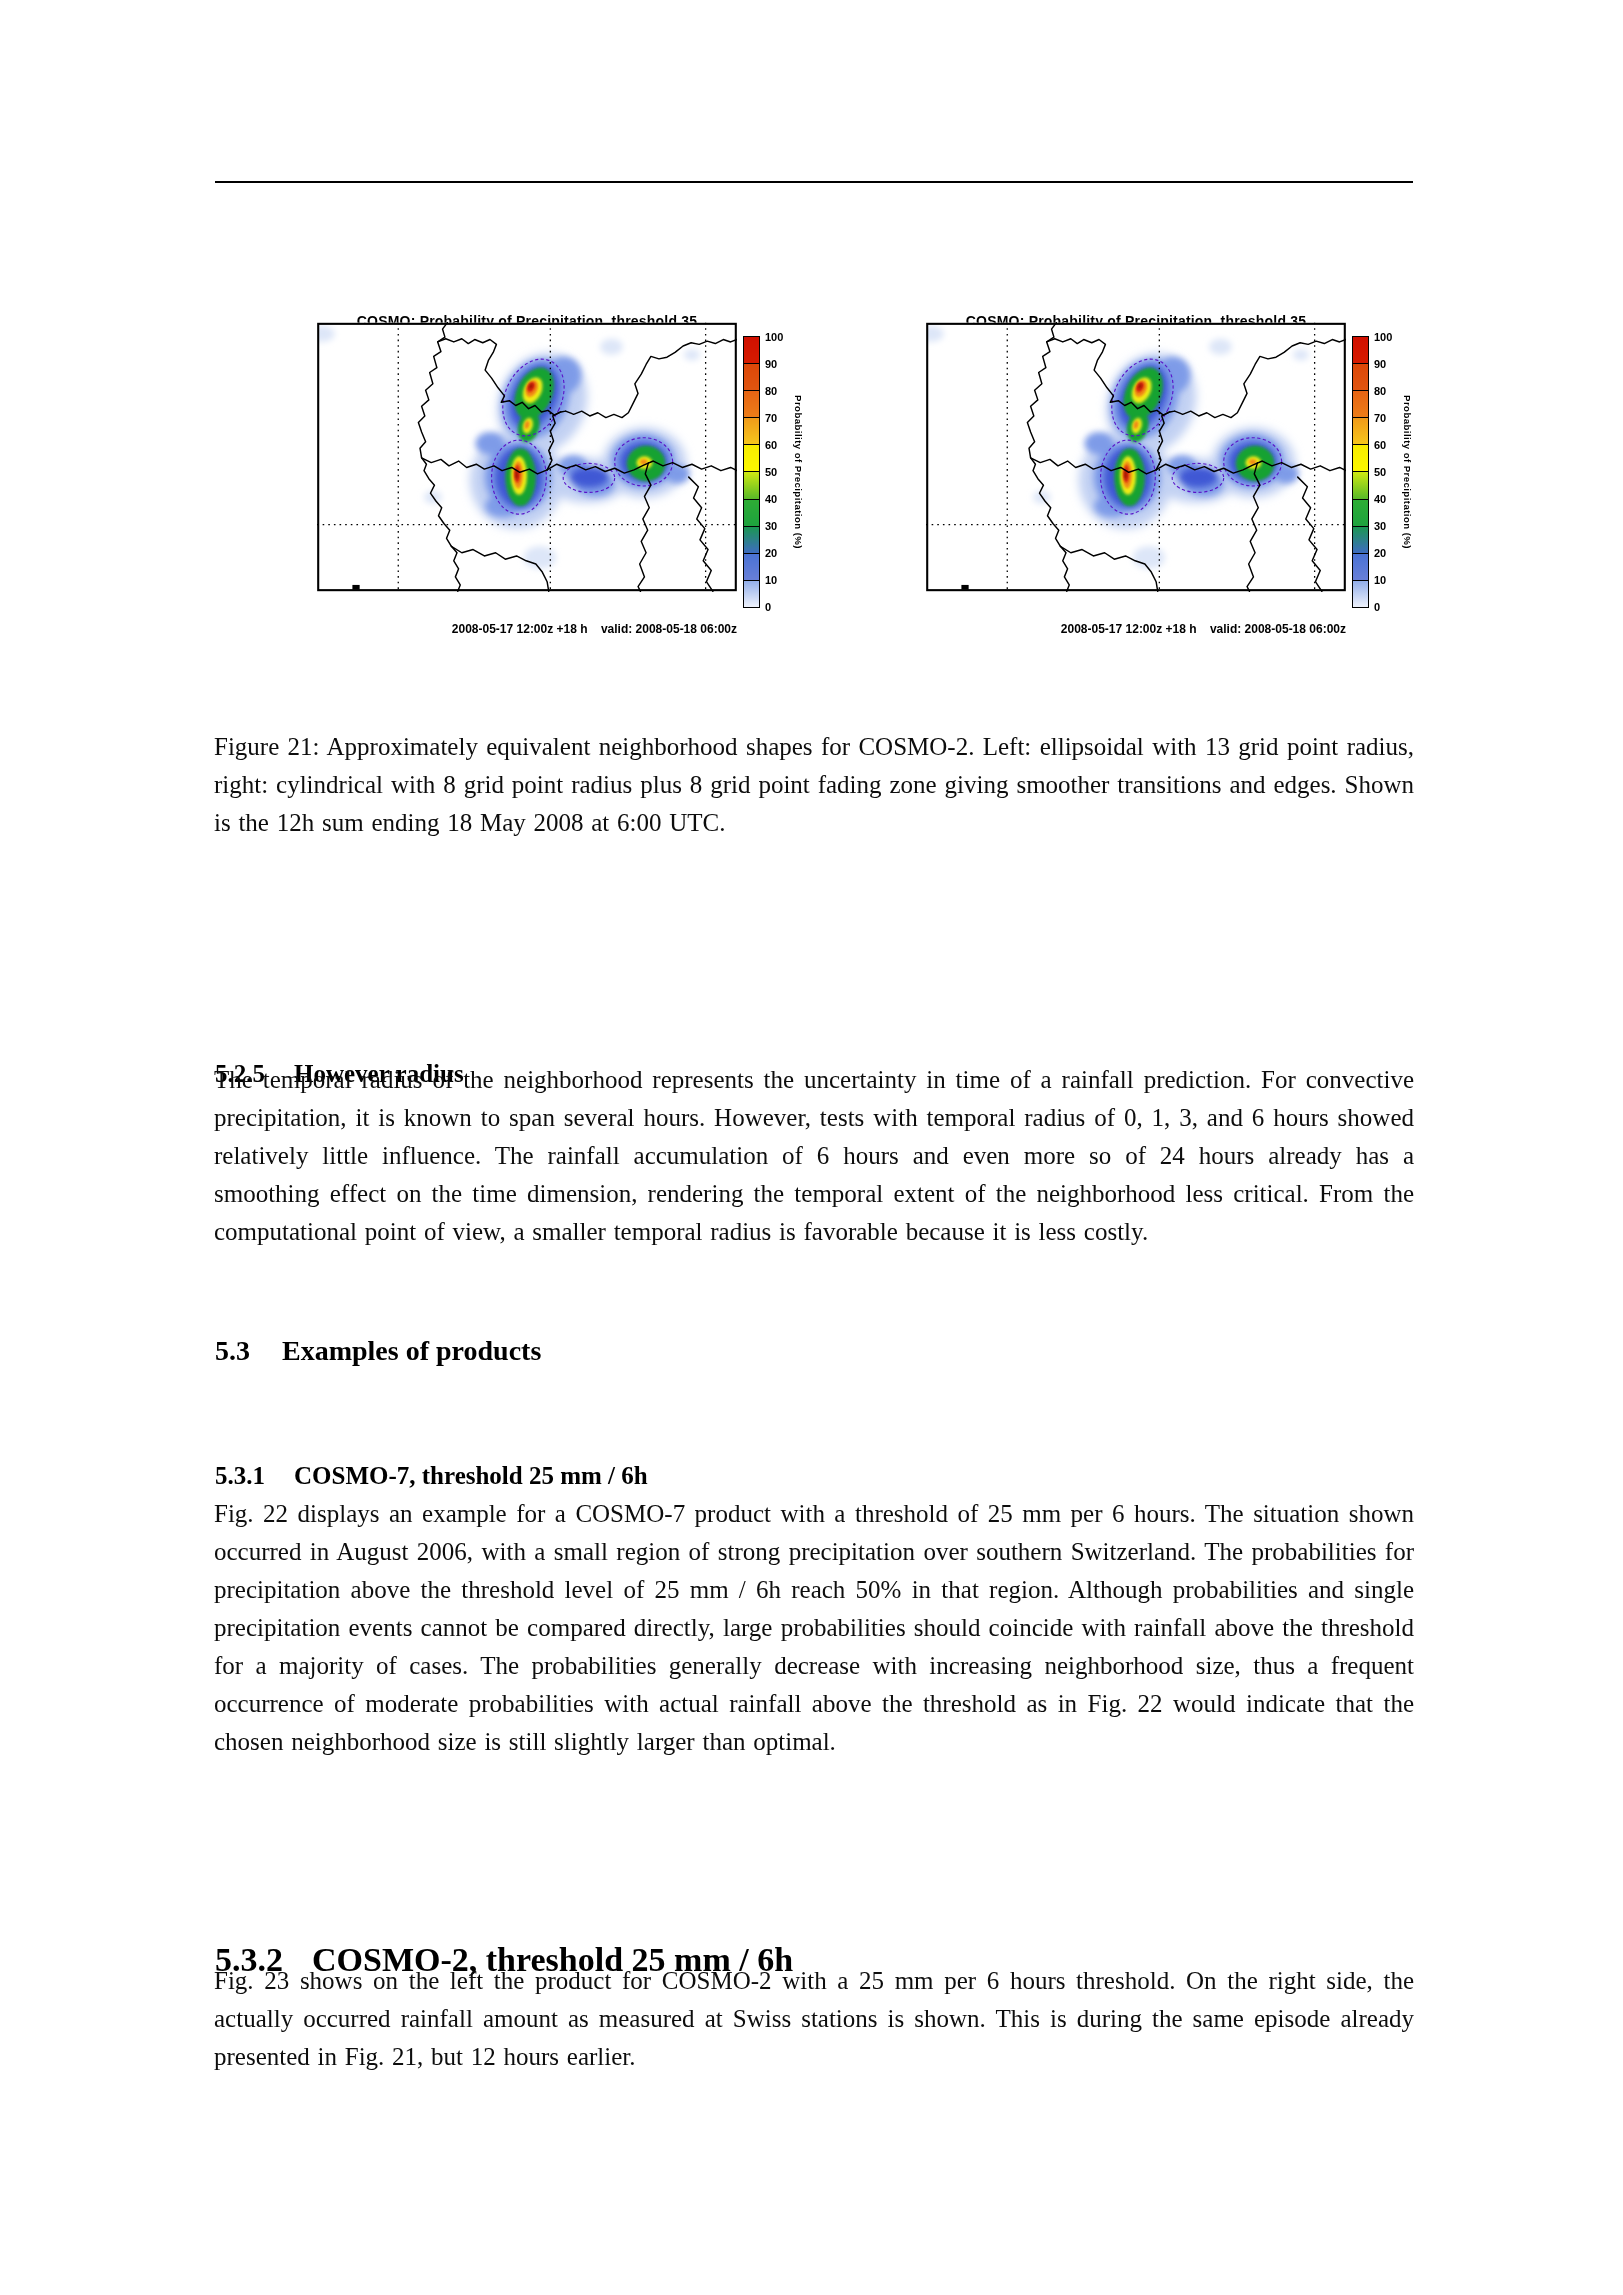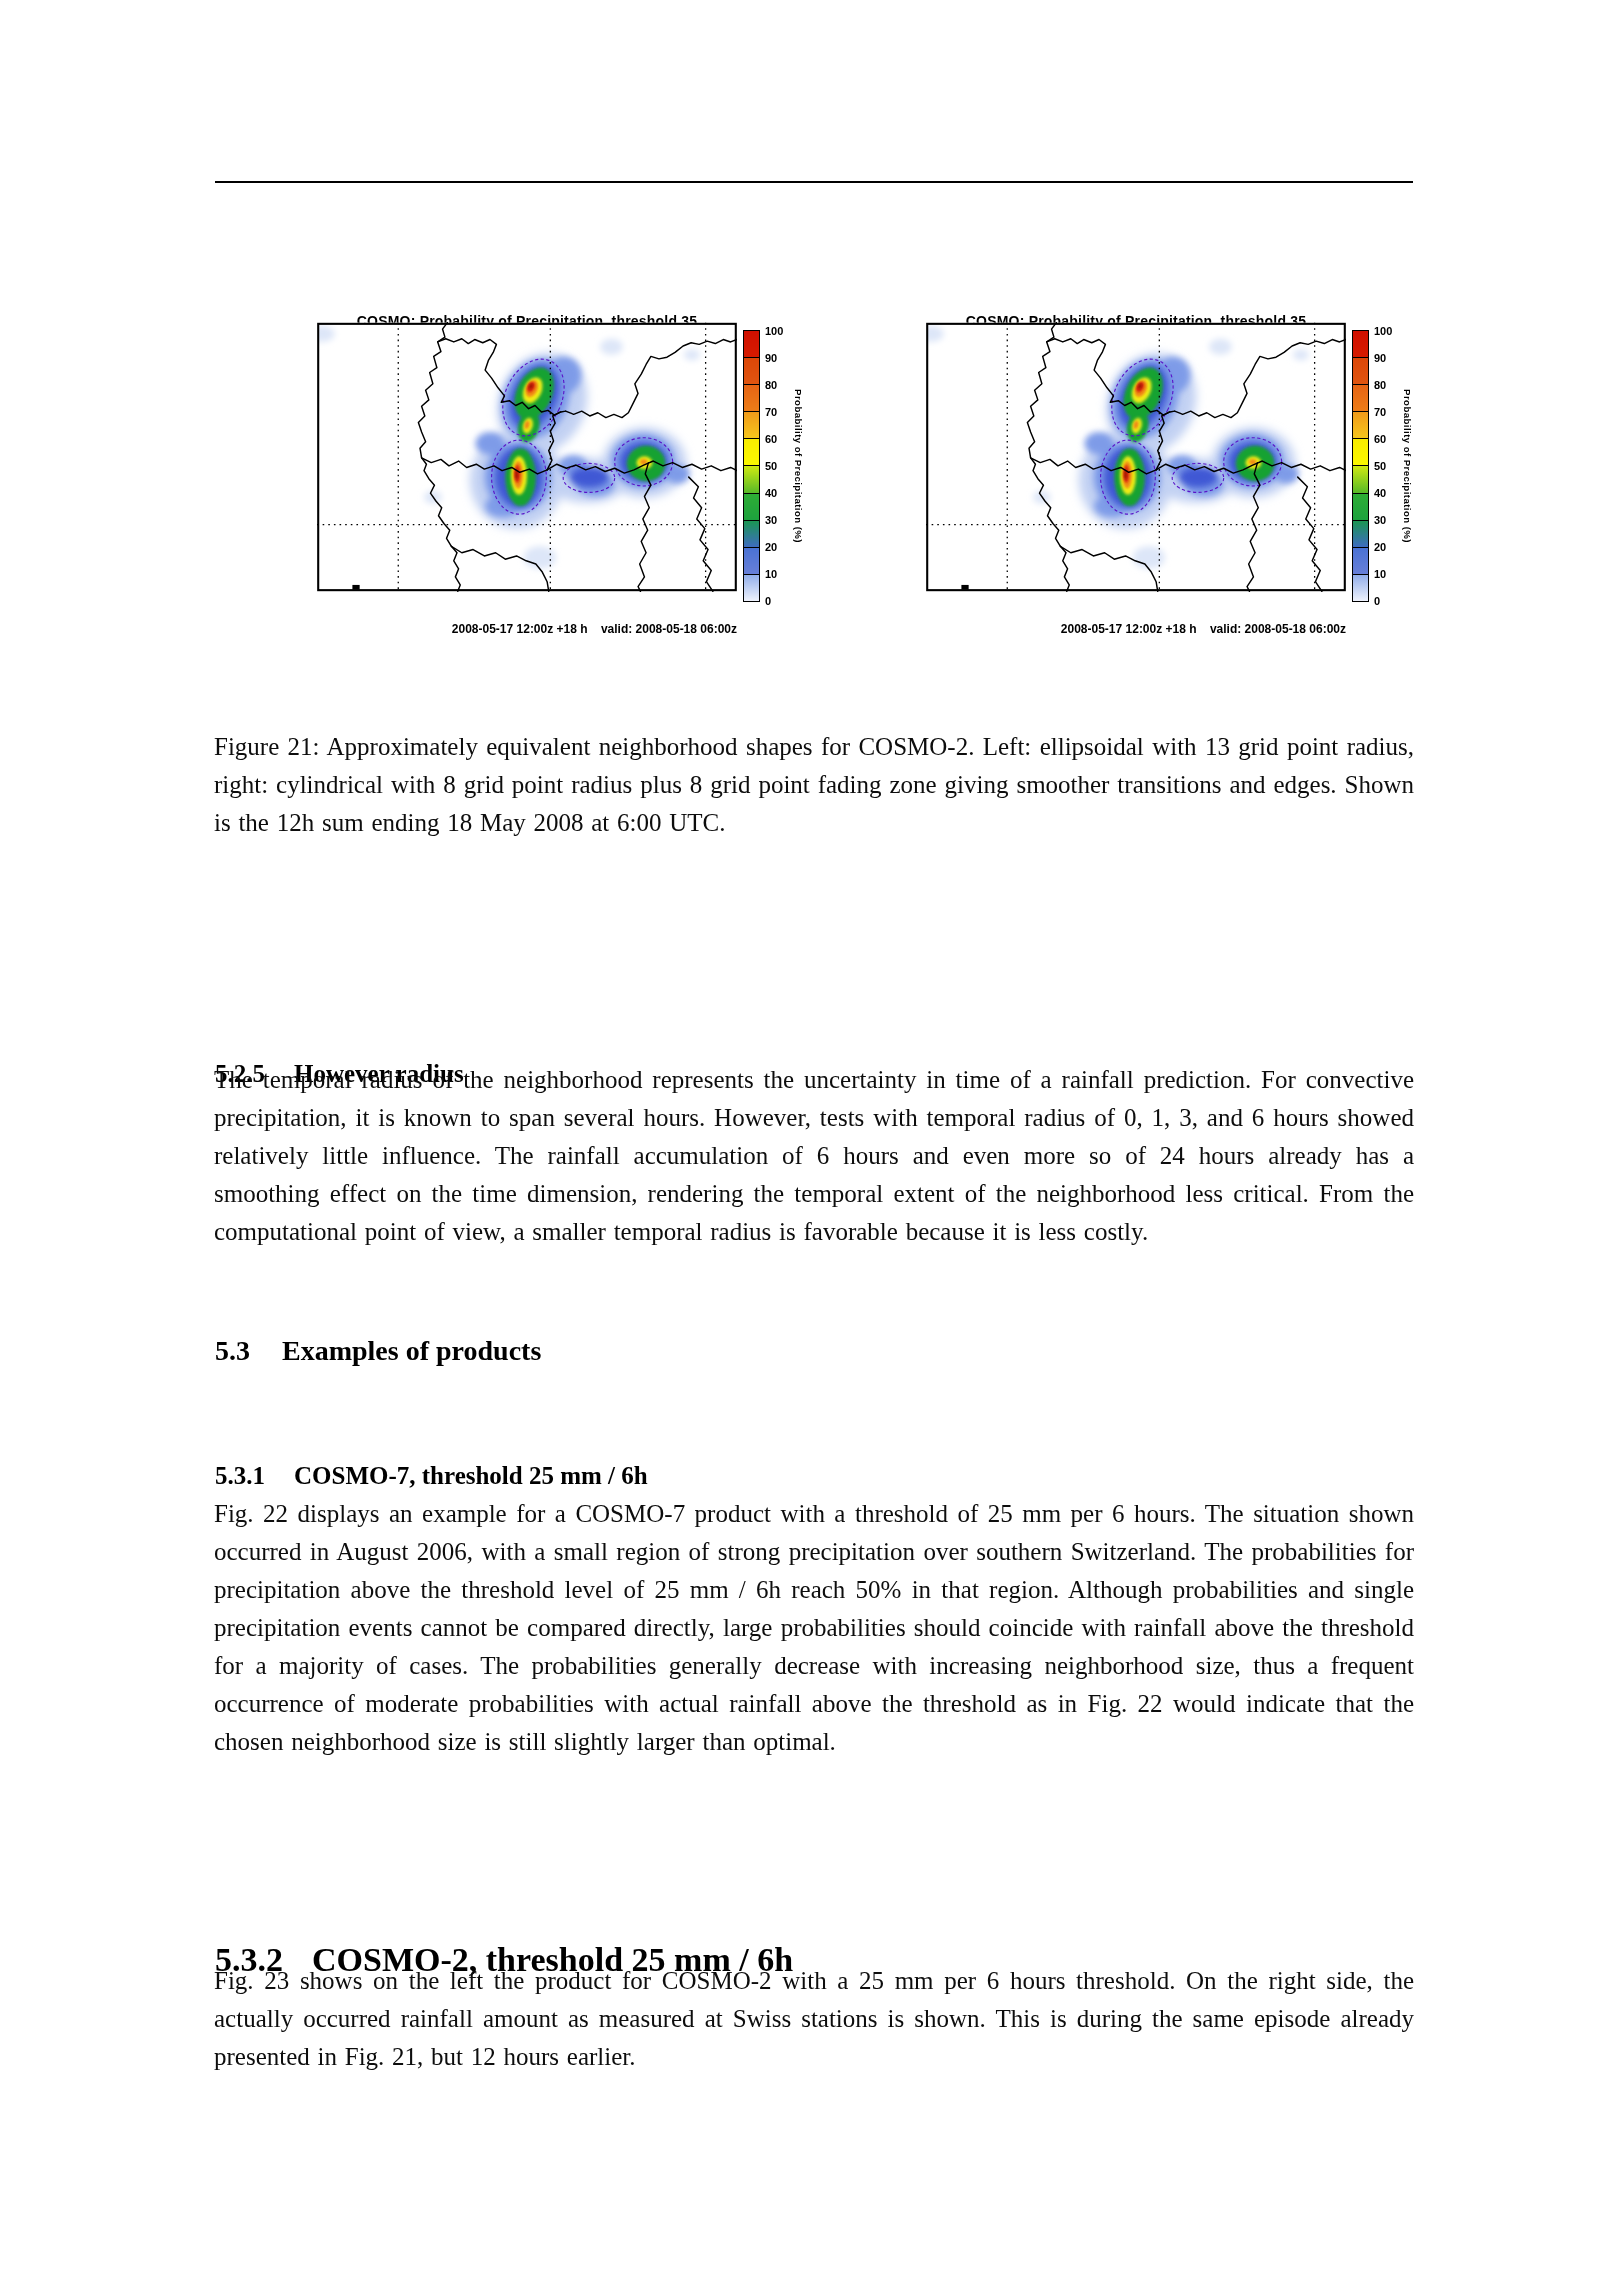--- a/index.html
+++ b/index.html
@@ -32,21 +32,21 @@
     letter-spacing:0.2px; white-space:nowrap; color:#000;
   }
   .map-body { position:absolute; top:25px; left:0; width:520px; height:271px; }
   .map-svg { position:absolute; left:0; top:0; display:block; }
   .map-date {
     position:absolute; top:325px; left:0; width:420px; text-align:right;
     font-family:"Liberation Sans", sans-serif; font-weight:bold; font-size:12px;
     white-space:pre; color:#000;
   }
   
-  .colorbar { position:absolute; left:426px; top:8px; width:93px; height:271px; }
+  .colorbar { position:absolute; left:426px; top:14px; width:93px; height:271px; }
   .cbar-bar {
     position:absolute; left:0; top:0; width:15.4px; height:270px;
     border:1.3px solid #000; display:flex; flex-direction:column; box-sizing:content-box;
   }
   .cbar-bar div { flex:1 1 auto; }
   .cbar-bar div + div { border-top:1.5px solid #000; }
   .cbar-ticks { position:absolute; left:22px; top:0.8px; width:32px; height:271px; }
   .cbar-ticks span {
     position:absolute; left:0; transform:translateY(-46%);
     font-family:"Liberation Sans", sans-serif; font-weight:bold; font-size:11px; color:#000;

